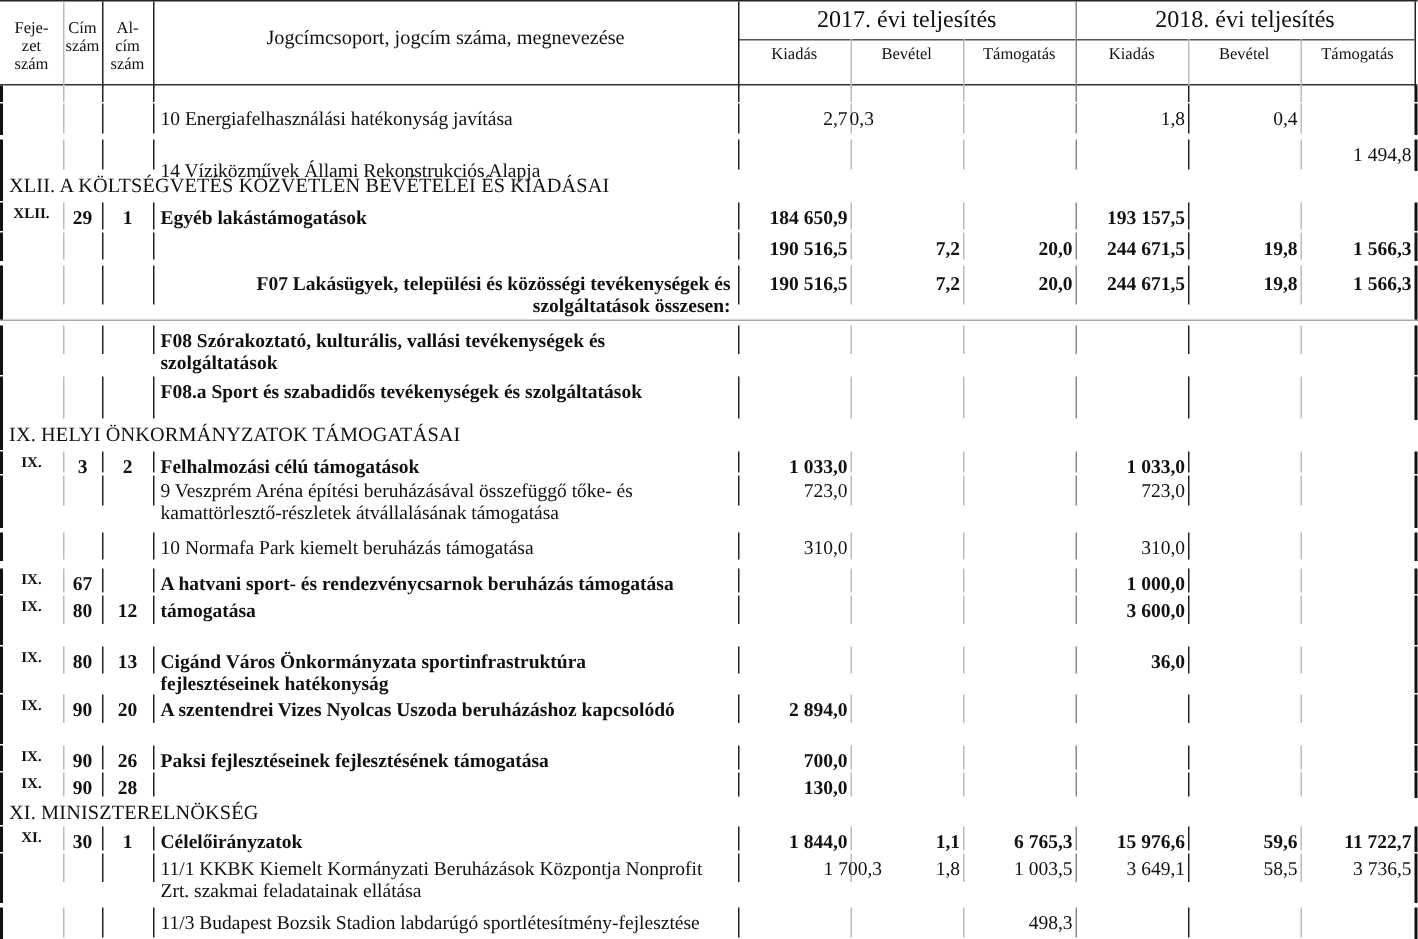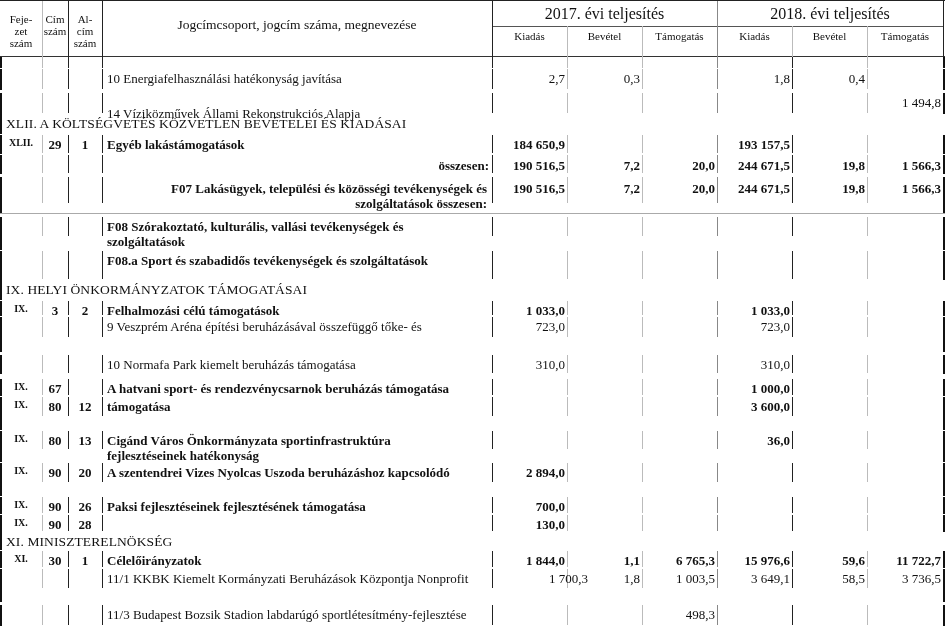--- a/index.html
+++ b/index.html
@@ -89,21 +89,21 @@
         <div class="vline " style="left: 102px; top: 1px; height: 20px;"></div>
         <div class="vline " style="left: 492px; top: 1px; height: 20px;"></div>
         <div class="vline light" style="left: 567px; top: 1px; height: 20px;"></div>
         <div class="vline light" style="left: 642px; top: 1px; height: 20px;"></div>
         <div class="vline mid" style="left: 717px; top: 1px; height: 20px;"></div>
         <div class="vline " style="left: 792px; top: 1px; height: 20px;"></div>
         <div class="vline light" style="left: 867px; top: 1px; height: 20px;"></div>
         <div class="vline thick" style="left: 943px; top: 1px; height: 21px;"></div>
         <div class="cell wrap" style="left: 107px; width: 382px; top: 3px;">10 Energiafelhasználási hatékonyság javítása</div>
         <div class="cell num" style="left: 492px; width: 73px; top: 3px;">2,7</div>
-        <div class="cell num" style="left: 567px; width: 73px; top: 3px;">0,3</div>
+        <div class="cell num" style="left: 538px; width: 73px; top: 3px; text-align: center;">0,3</div>
         <div class="cell num" style="left: 717px; width: 73px; top: 3px;">1,8</div>
         <div class="cell num" style="left: 792px; width: 73px; top: 3px;">0,4</div>
       </div>
       <div class="row" style="top: 92px; height: 22px;">
         <div class="vline thick" style="left: 0px; top: 1px; height: 21px;"></div>
         <div class="vline light" style="left: 42px; top: 1px; height: 20px;"></div>
         <div class="vline " style="left: 68px; top: 1px; height: 20px;"></div>
         <div class="vline " style="left: 102px; top: 1px; height: 20px;"></div>
         <div class="vline " style="left: 492px; top: 1px; height: 20px;"></div>
         <div class="vline light" style="left: 567px; top: 1px; height: 20px;"></div>
@@ -143,21 +143,20 @@
         <div class="vline light" style="left: 42px; top: 1px; height: 18px;"></div>
         <div class="vline " style="left: 68px; top: 1px; height: 18px;"></div>
         <div class="vline " style="left: 102px; top: 1px; height: 18px;"></div>
         <div class="vline " style="left: 492px; top: 1px; height: 18px;"></div>
         <div class="vline light" style="left: 567px; top: 1px; height: 18px;"></div>
         <div class="vline light" style="left: 642px; top: 1px; height: 18px;"></div>
         <div class="vline mid" style="left: 717px; top: 1px; height: 18px;"></div>
         <div class="vline " style="left: 792px; top: 1px; height: 18px;"></div>
         <div class="vline light" style="left: 867px; top: 1px; height: 18px;"></div>
         <div class="vline thick" style="left: 943px; top: 1px; height: 19px;"></div>
-        <div class="cell wrap bold" style="left: 107px; width: 382px; top: 4px; text-align: right;">összesen:</div>
         <div class="cell num bold" style="left: 492px; width: 73px; top: 4px;">190 516,5</div>
         <div class="cell num bold" style="left: 567px; width: 73px; top: 4px;">7,2</div>
         <div class="cell num bold" style="left: 642px; width: 73px; top: 4px;">20,0</div>
         <div class="cell num bold" style="left: 717px; width: 73px; top: 4px;">244 671,5</div>
         <div class="cell num bold" style="left: 792px; width: 73px; top: 4px;">19,8</div>
         <div class="cell num bold" style="left: 867px; width: 74px; top: 4px;">1 566,3</div>
       </div>
       <div class="row" style="top: 176px; height: 38px;">
         <div class="vline thick" style="left: 0px; top: 1px; height: 37px;"></div>
         <div class="vline light" style="left: 42px; top: 1px; height: 26px;"></div>
@@ -245,20 +244,21 @@
         <div class="vline " style="left: 102px; top: 1px; height: 20px;"></div>
         <div class="vline " style="left: 492px; top: 1px; height: 20px;"></div>
         <div class="vline light" style="left: 567px; top: 1px; height: 20px;"></div>
         <div class="vline light" style="left: 642px; top: 1px; height: 20px;"></div>
         <div class="vline mid" style="left: 717px; top: 1px; height: 20px;"></div>
         <div class="vline " style="left: 792px; top: 1px; height: 20px;"></div>
         <div class="vline light" style="left: 867px; top: 1px; height: 20px;"></div>
         <div class="vline thick" style="left: 943px; top: 1px; height: 35px;"></div>
         <div class="cell wrap" style="left: 107px; width: 382px; top: 3px;">
           <div>9 Veszprém Aréna építési beruházásával összefüggő tőke- és</div>
+          <div>kamattörlesztő-részletek átvállalásának támogatása</div>
         </div>
         <div class="cell num" style="left: 492px; width: 73px; top: 3px;">723,0</div>
         <div class="cell num" style="left: 717px; width: 73px; top: 3px;">723,0</div>
       </div>
       <div class="row" style="top: 354px; height: 20px;">
         <div class="vline thick" style="left: 0px; top: 1px; height: 19px;"></div>
         <div class="vline light" style="left: 42px; top: 1px; height: 18px;"></div>
         <div class="vline " style="left: 68px; top: 1px; height: 18px;"></div>
         <div class="vline " style="left: 102px; top: 1px; height: 18px;"></div>
         <div class="vline " style="left: 492px; top: 1px; height: 18px;"></div>
@@ -419,20 +419,21 @@
         <div class="vline " style="left: 102px; top: 1px; height: 19px;"></div>
         <div class="vline " style="left: 492px; top: 1px; height: 19px;"></div>
         <div class="vline light" style="left: 567px; top: 1px; height: 19px;"></div>
         <div class="vline light" style="left: 642px; top: 1px; height: 19px;"></div>
         <div class="vline mid" style="left: 717px; top: 1px; height: 19px;"></div>
         <div class="vline " style="left: 792px; top: 1px; height: 19px;"></div>
         <div class="vline light" style="left: 867px; top: 1px; height: 19px;"></div>
         <div class="vline thick" style="left: 943px; top: 1px; height: 33px;"></div>
         <div class="cell wrap" style="left: 107px; width: 382px; top: 3px;">
           <div>11/1 KKBK Kiemelt Kormányzati Beruházások Központja Nonprofit</div>
+          <div>Zrt. szakmai feladatainak ellátása</div>
         </div>
         <div class="cell num" style="left: 515px; width: 73px; top: 3px;">1 700,3</div>
         <div class="cell num" style="left: 567px; width: 73px; top: 3px;">1,8</div>
         <div class="cell num" style="left: 642px; width: 73px; top: 3px;">1 003,5</div>
         <div class="cell num" style="left: 717px; width: 73px; top: 3px;">3 649,1</div>
         <div class="cell num" style="left: 792px; width: 73px; top: 3px;">58,5</div>
         <div class="cell num" style="left: 867px; width: 74px; top: 3px;">3 736,5</div>
       </div>
       <div class="row" style="top: 604px; height: 22px;">
         <div class="vline thick" style="left: 0px; top: 1px; height: 21px;"></div>

